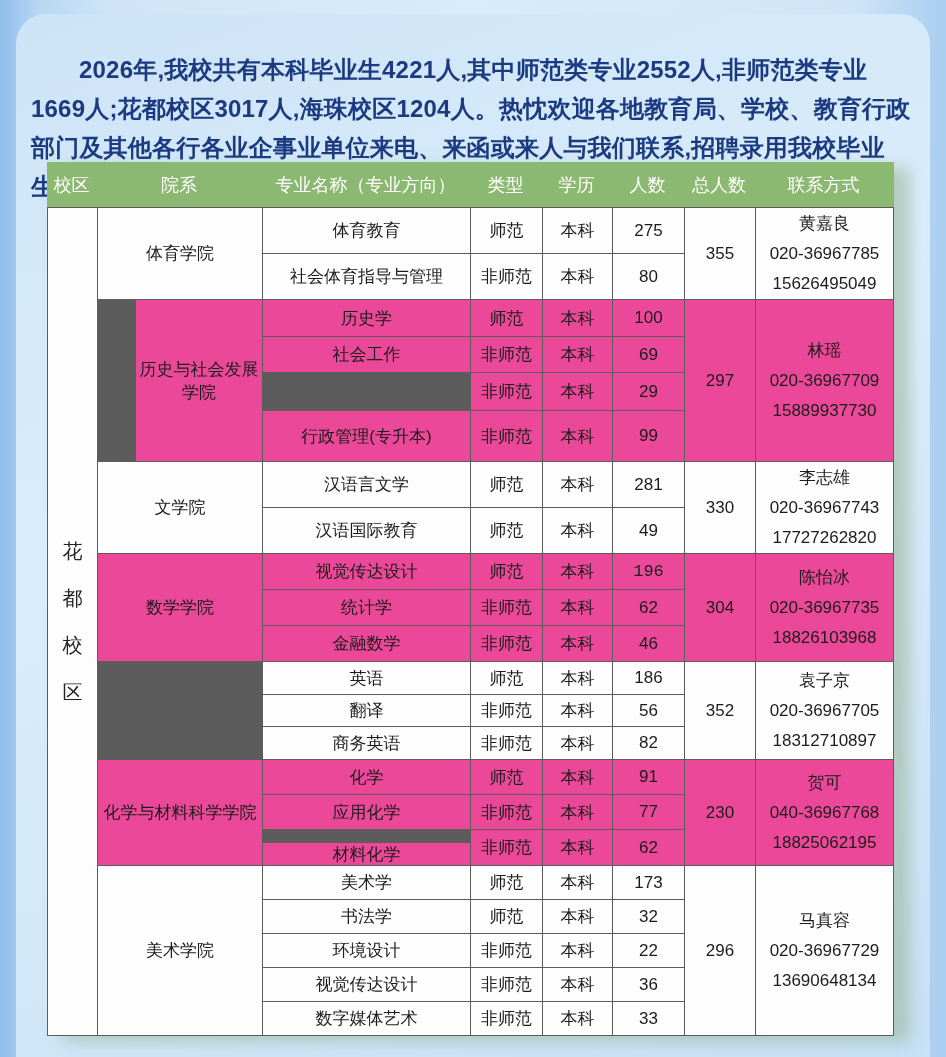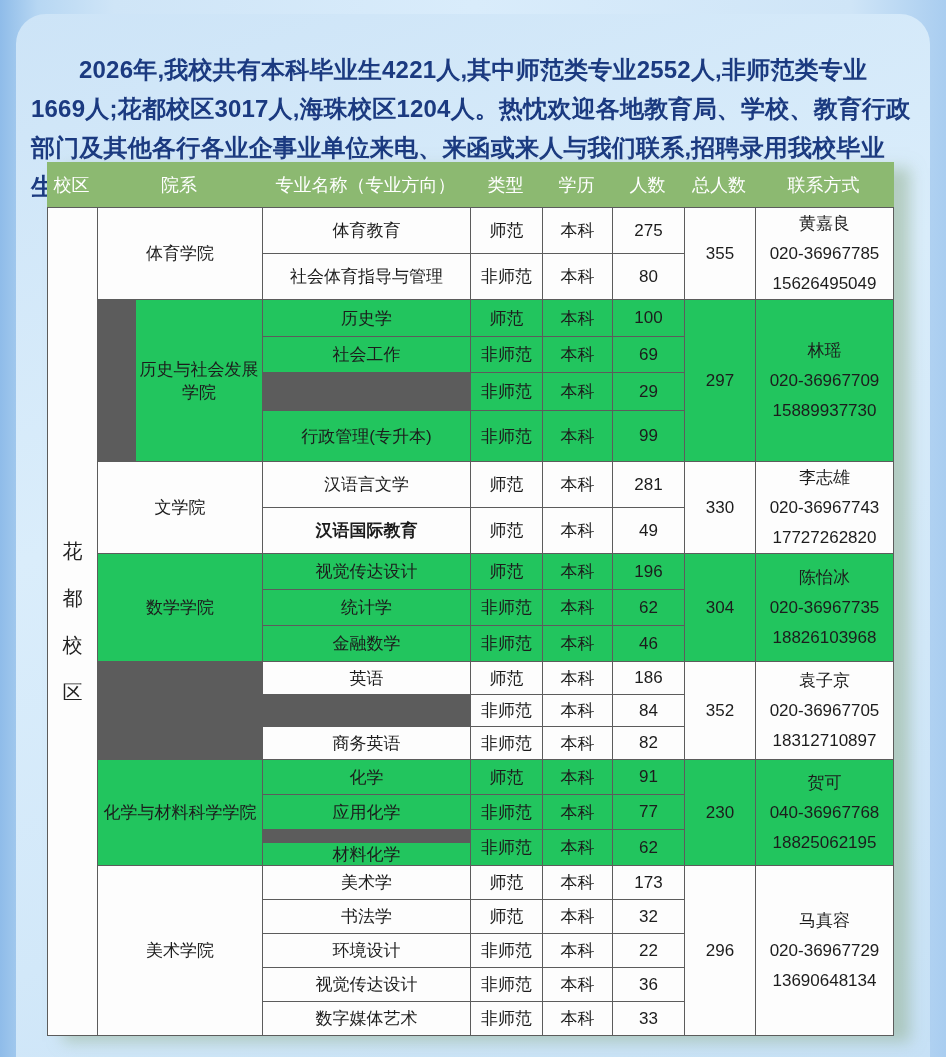--- a/index.html
+++ b/index.html
@@ -35,21 +35,21 @@
   }
   .tbody{
     gap:1px;background:#5c5c5c;border:1px solid #5c5c5c;
     grid-template-rows:45px 45px 36px 35px 37px 50px 45px 45px 35px 35px 35px 32px 31px 32px 34px 34px 35px 33px 33px 33px 33px 33px;
   }
   .cell{
     background:#fdfdfd;color:#1c1c1c;font-size:17px;
     display:flex;align-items:center;justify-content:center;
     flex-direction:column;text-align:center;
   }
-  .cell.green{background:#22c55e;}
+  .cell.green{background:#ec4899;}
   .vtext{white-space:pre-line;line-height:47px;font-size:20px;color:#222;text-align:center;}
   .cline{line-height:30px;font-size:17px;}
 </style>
 </head>
 <body>
 
 <div class="page"></div>
 
 <p class="intro">2026年,我校共有本科毕业生4221人,其中师范类专业2552人,非师范类专业1669人;花都校区3017人,海珠校区1204人。热忱欢迎各地教育局、学校、教育行政部门及其他各行各业企事业单位来电、来函或来人与我们联系,招聘录用我校毕业生。</p>
 
@@ -106,56 +106,57 @@
       <div class="cell green" style="grid-area: 3 / 8 / span 4;">
         <div class="cline">林瑶</div>
         <div class="cline">020-36967709</div>
         <div class="cline">15889937730</div>
       </div>
       <div class="cell" style="grid-area: 7 / 2 / span 2;">文学院</div>
       <div class="cell" style="grid-area: 7 / 3;">汉语言文学</div>
       <div class="cell" style="grid-area: 7 / 4;">师范</div>
       <div class="cell" style="grid-area: 7 / 5;">本科</div>
       <div class="cell" style="grid-area: 7 / 6;">281</div>
-      <div class="cell" style="grid-area: 8 / 3; font-weight: bold;">汉语国际教育</div>
+      <div class="cell" style="grid-area: 8 / 3;">汉语国际教育</div>
       <div class="cell" style="grid-area: 8 / 4;">师范</div>
       <div class="cell" style="grid-area: 8 / 5;">本科</div>
       <div class="cell" style="grid-area: 8 / 6;">49</div>
       <div class="cell" style="grid-area: 7 / 7 / span 2;">330</div>
       <div class="cell" style="grid-area: 7 / 8 / span 2;">
         <div class="cline">李志雄</div>
         <div class="cline">020-36967743</div>
         <div class="cline">17727262820</div>
       </div>
       <div class="cell green" style="grid-area: 9 / 2 / span 3;">数学学院</div>
       <div class="cell green" style="grid-area: 9 / 3;">视觉传达设计</div>
       <div class="cell green" style="grid-area: 9 / 4;">师范</div>
       <div class="cell green" style="grid-area: 9 / 5;">本科</div>
-      <div class="cell green" style="grid-area: 9 / 6;">196</div>
+      <div class="cell green" style="grid-area: 9 / 6; font-family: Liberation Mono, monospace;">196</div>
       <div class="cell green" style="grid-area: 10 / 3;">统计学</div>
       <div class="cell green" style="grid-area: 10 / 4;">非师范</div>
       <div class="cell green" style="grid-area: 10 / 5;">本科</div>
       <div class="cell green" style="grid-area: 10 / 6;">62</div>
       <div class="cell green" style="grid-area: 11 / 3;">金融数学</div>
       <div class="cell green" style="grid-area: 11 / 4;">非师范</div>
       <div class="cell green" style="grid-area: 11 / 5;">本科</div>
       <div class="cell green" style="grid-area: 11 / 6;">46</div>
       <div class="cell green" style="grid-area: 9 / 7 / span 3;">304</div>
       <div class="cell green" style="grid-area: 9 / 8 / span 3;">
         <div class="cline">陈怡冰</div>
         <div class="cline">020-36967735</div>
         <div class="cline">18826103968</div>
       </div>
       <div class="cell" style="grid-area: 12 / 3;">英语</div>
       <div class="cell" style="grid-area: 12 / 4;">师范</div>
       <div class="cell" style="grid-area: 12 / 5;">本科</div>
       <div class="cell" style="grid-area: 12 / 6;">186</div>
+      <div class="cell" style="grid-area: 13 / 3;">翻译</div>
       <div class="cell" style="grid-area: 13 / 4;">非师范</div>
       <div class="cell" style="grid-area: 13 / 5;">本科</div>
-      <div class="cell" style="grid-area: 13 / 6;">84</div>
+      <div class="cell" style="grid-area: 13 / 6;">56</div>
       <div class="cell" style="grid-area: 14 / 3;">商务英语</div>
       <div class="cell" style="grid-area: 14 / 4;">非师范</div>
       <div class="cell" style="grid-area: 14 / 5;">本科</div>
       <div class="cell" style="grid-area: 14 / 6;">82</div>
       <div class="cell" style="grid-area: 12 / 7 / span 3;">352</div>
       <div class="cell" style="grid-area: 12 / 8 / span 3;">
         <div class="cline">袁子京</div>
         <div class="cline">020-36967705</div>
         <div class="cline">18312710897</div>
       </div>

